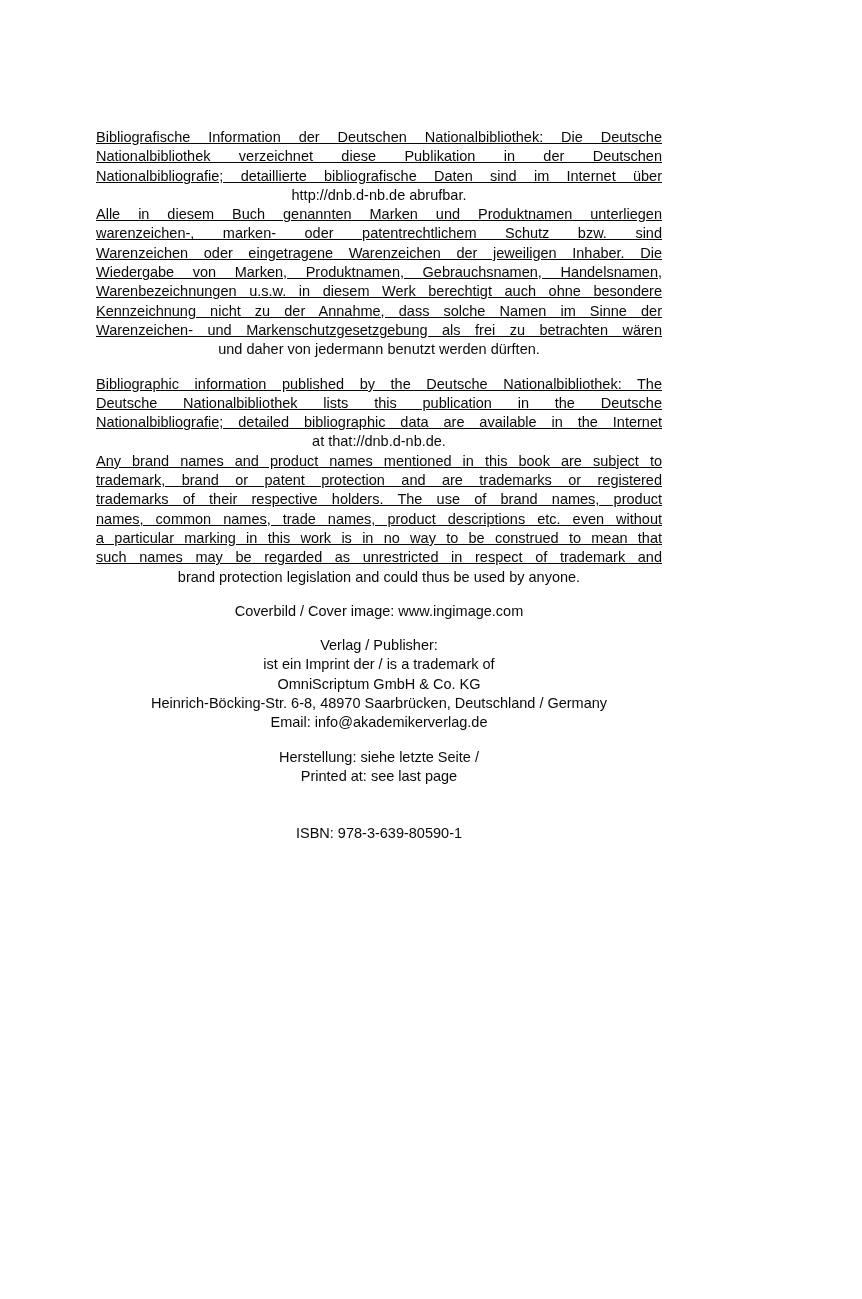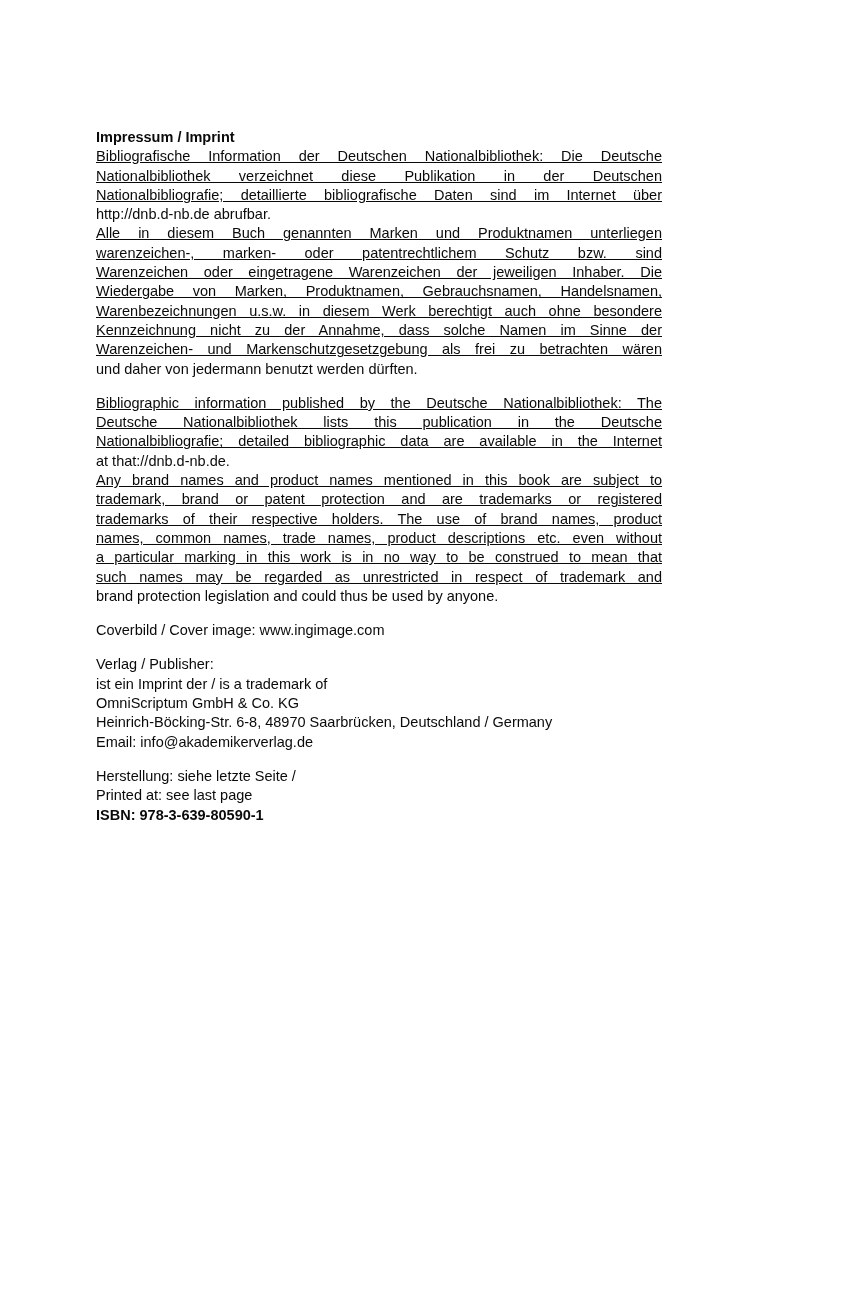--- a/index.html
+++ b/index.html
@@ -29,34 +29,33 @@
     color: #0a0a0a;
     font-size: 14.5px;
     line-height: 19.3px;
     letter-spacing: 0px;
   }
   .heading {
     font-weight: bold;
   }
   .block { margin: 0; }
   .block.gap { margin-top: 15px; }
-  .line { text-align: left; }
+  .line { text-align: center; }
   .line.just {
     text-align: justify;
     text-align-last: justify;
     text-decoration: underline;
   }
-  .line.bold { font-weight: bold; }
+  .line.bold { font-weight: normal; margin-top: 38px; }
 </style>
 </head>
 <body>
 
 <div class="page">
   <div class="content">
-    <div class="heading">Impressum / Imprint</div>
     <div>
         <div class="block">
           <div class="line just">Bibliografische Information der Deutschen Nationalbibliothek: Die Deutsche</div>
           <div class="line just">Nationalbibliothek verzeichnet diese Publikation in der Deutschen</div>
           <div class="line just">Nationalbibliografie; detaillierte bibliografische Daten sind im Internet über</div>
           <div class="line">http://dnb.d-nb.de abrufbar.</div>
         </div>
         <div class="block">
           <div class="line just">Alle in diesem Buch genannten Marken und Produktnamen unterliegen</div>
           <div class="line just">warenzeichen-, marken- oder patentrechtlichem Schutz bzw. sind</div>

